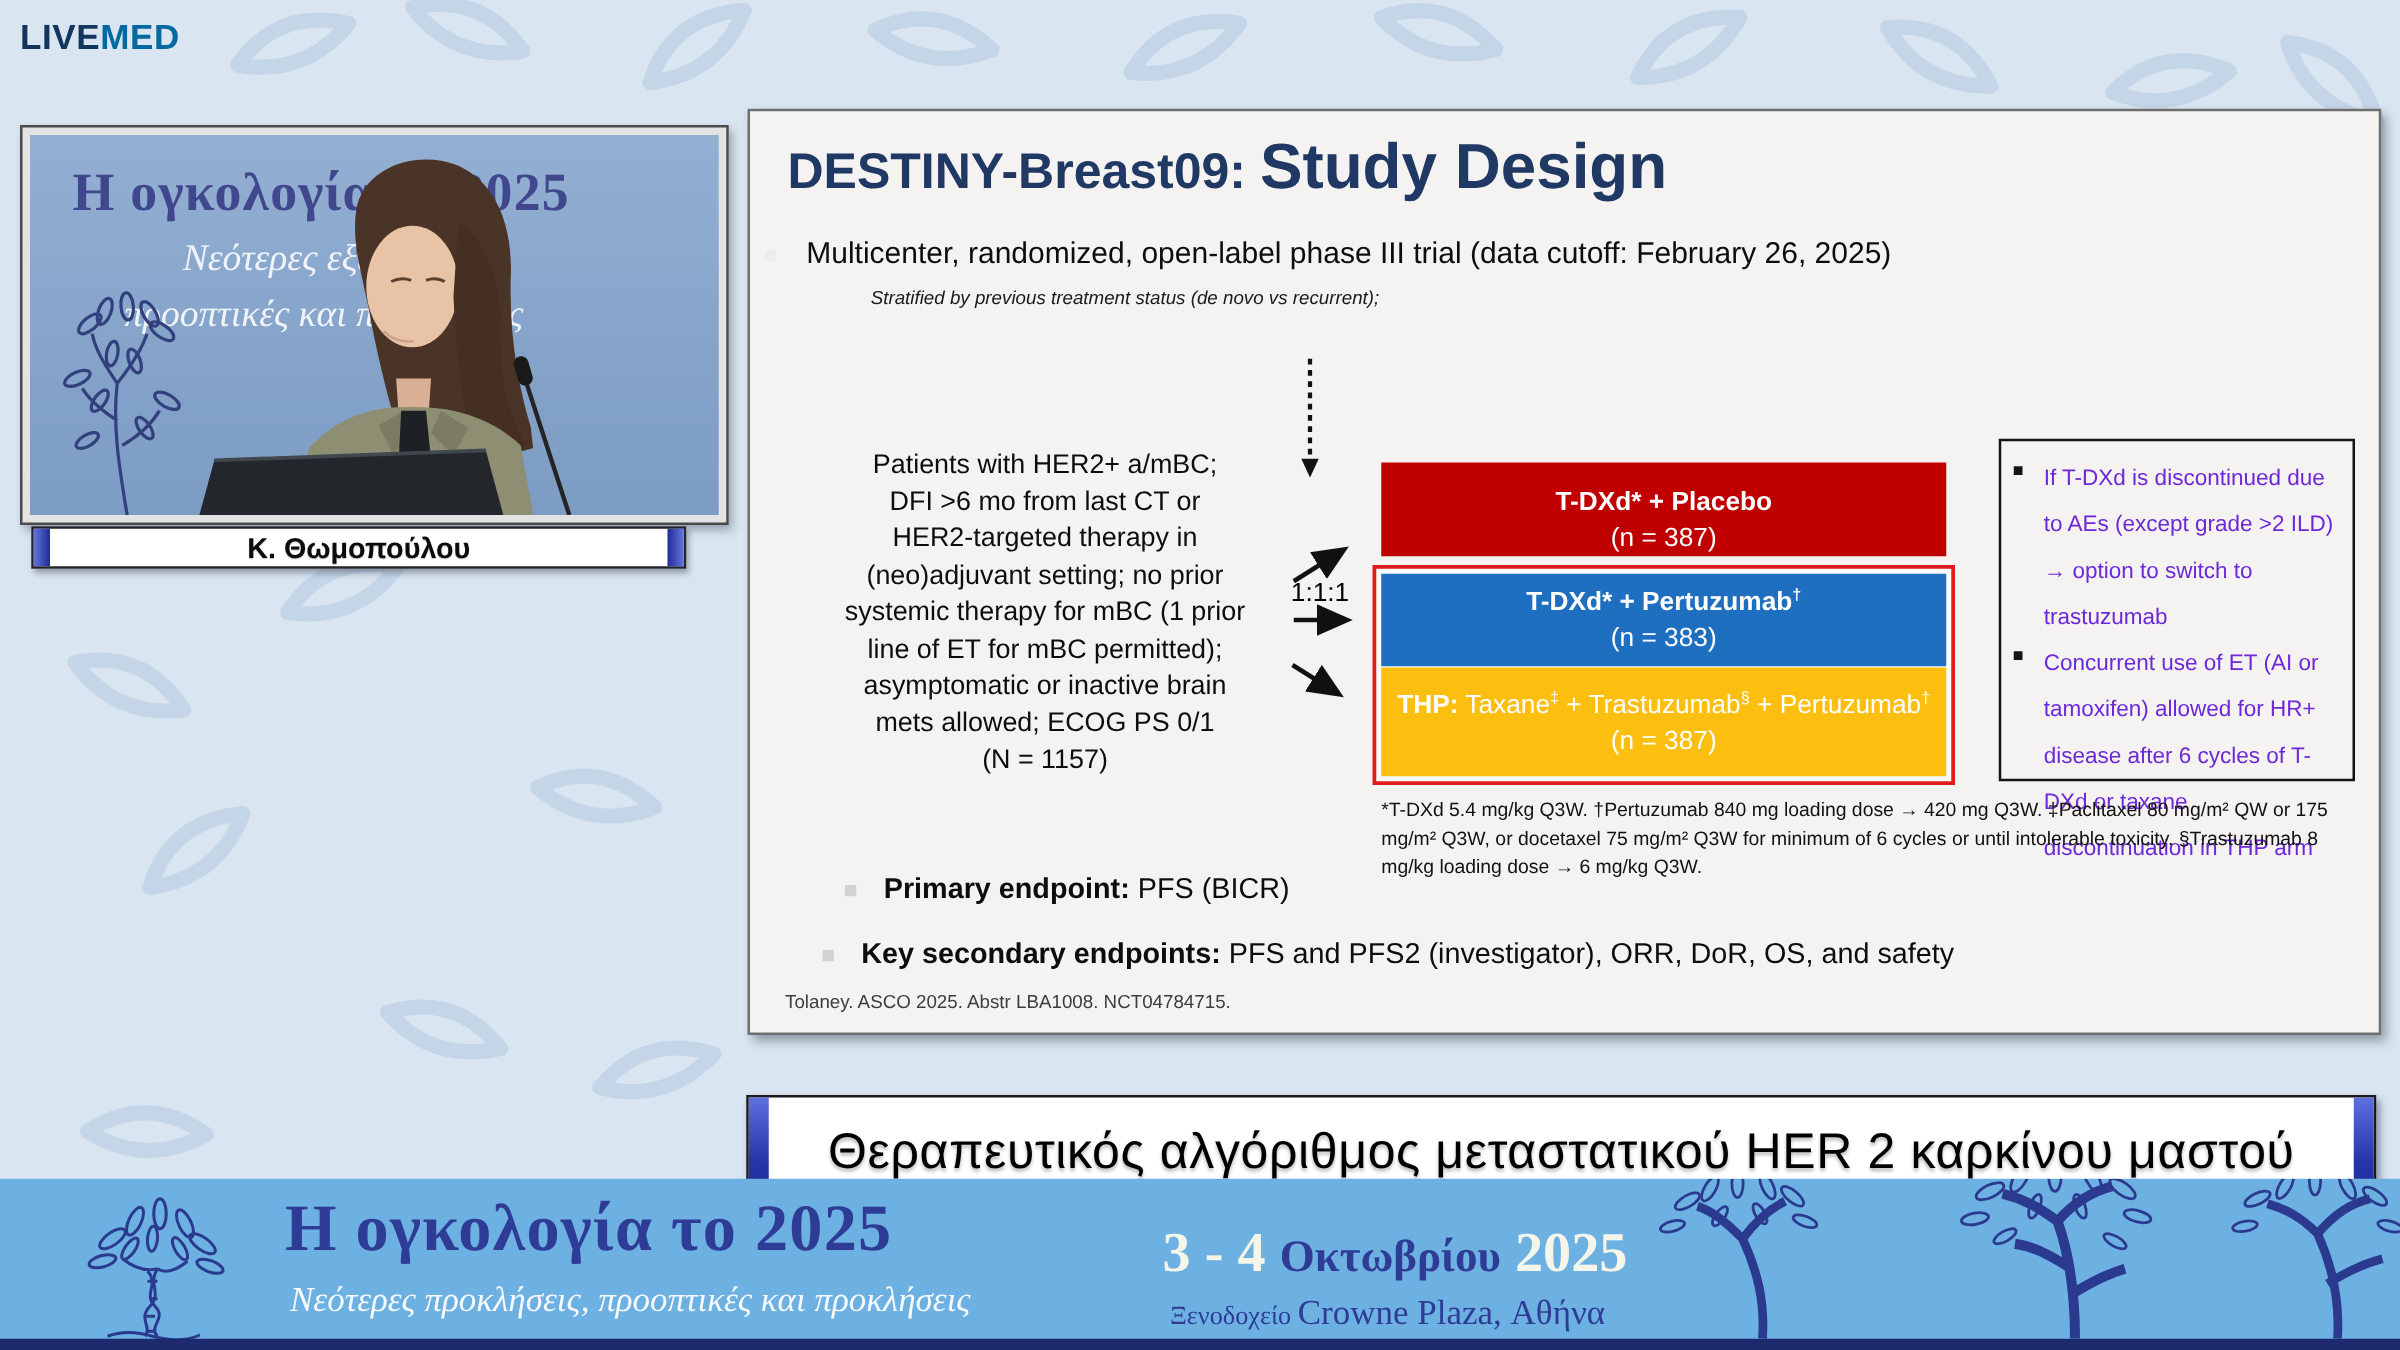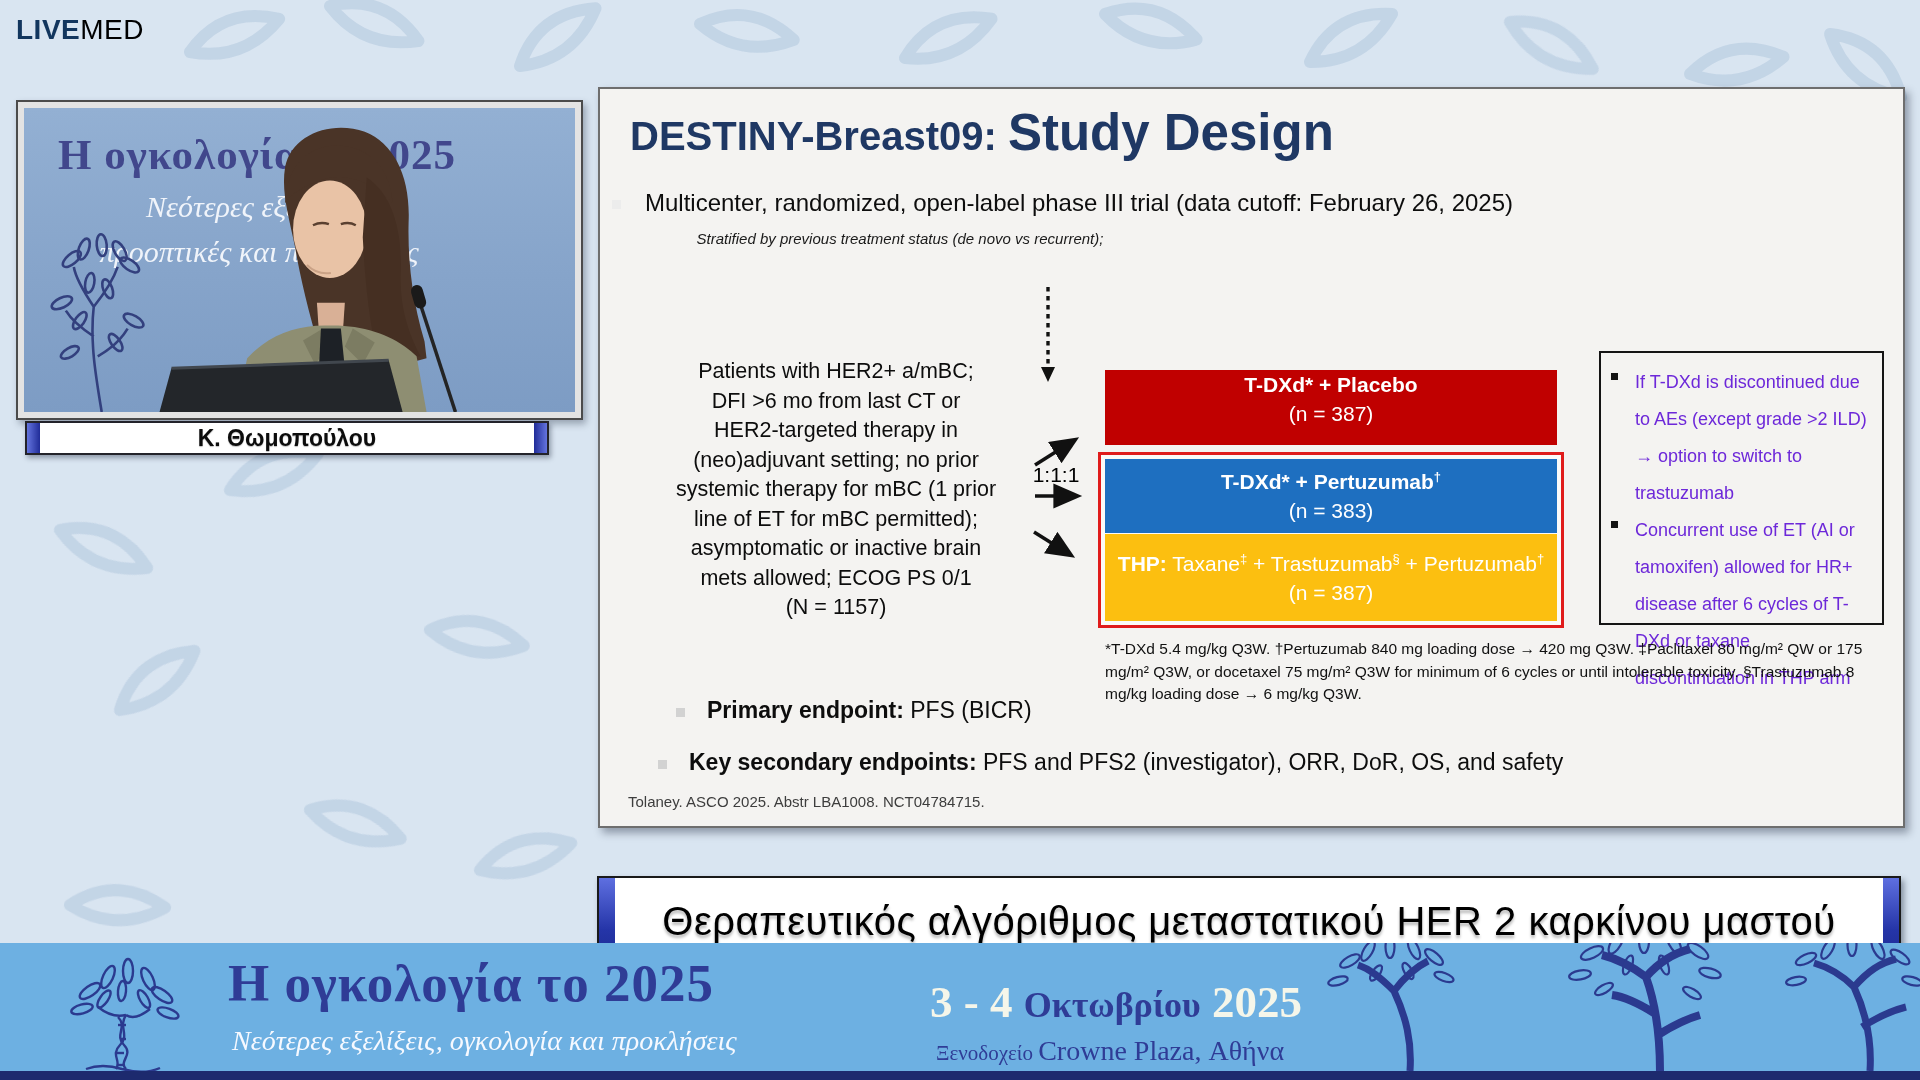--- a/index.html
+++ b/index.html
@@ -6,21 +6,21 @@
   html,body { background:#b9c9da; }
   .stage{
     position:relative; width:1920px; height:1080px; overflow:hidden;
     background:#d9e5f1; font-family:"Liberation Sans", sans-serif;
   }
   .bg-pattern{ position:absolute; inset:0; z-index:0; }
 
   
   .brand{ position:absolute; left:16px; top:14px; z-index:2; font-size:28px; letter-spacing:.5px; }
   .brand .live{ font-weight:800; color:#12365e; }
-  .brand .med{ font-weight:400; color:#000000; }
+  .brand .med{ font-weight:700; color:#0369a1; }
 
   
   .video-frame{
     position:absolute; left:16px; top:100px; width:567px; height:320px; z-index:2;
     border:2px solid #4b4b4b; background:#e3e3e3; padding:6px;
     box-shadow:3px 4px 7px rgba(30,40,60,.35);
   }
   .video{ position:relative; width:100%; height:100%; overflow:hidden;
     background:linear-gradient(180deg,#93b0d3 0%,#86a4ca 55%,#7d9cc4 100%); }
   .bd-title{ position:absolute; left:8px; top:22px; width:450px; text-align:center;
@@ -66,21 +66,21 @@
     font-style:italic; font-size:15px; line-height:20px; color:#1a1a1a; }
   .strat div{ white-space:nowrap; }
 
   .patients{ position:absolute; left:40px; top:268px; width:392px; text-align:center;
     font-size:21.5px; line-height:29.5px; color:#0d0d0d; white-space:pre-line; }
 
   .flow{ position:absolute; left:425px; top:190px; width:80px; height:290px; }
   .ratio{ position:absolute; left:427px; top:374px; width:58px; text-align:center;
     font-size:21px; color:#000000; }
 
-  .arm{ position:absolute; display:flex; flex-direction:column; align-items:center; justify-content:flex-start;
+  .arm{ position:absolute; display:flex; flex-direction:column; align-items:center; justify-content:flex-end;
     text-align:center; color:#fff; line-height:29px; font-size:21px; }
   .arm-red{ left:505px; top:281px; width:452px; height:75px; background:#c00000; }
   .arm .l1{ font-weight:700; }
   .arm .l2{ font-weight:400; }
   sup.dg{ font-size:13px; vertical-align:super; line-height:0; }
   .arm-group{ position:absolute; left:498px; top:363px; width:466px; height:176px;
     border:3px solid #e01b1b; background:#fbfaf8; padding:4px; display:flex; flex-direction:column; gap:1px; }
   .arm-blue{ position:relative; width:100%; flex:0 0 74px; background:#1e6fc0; left:0; top:0;
     display:flex; flex-direction:column; align-items:center; justify-content:center; }
   .arm-yellow{ position:relative; width:100%; flex:1 1 auto; background:#fcbf10; left:0; top:0;
@@ -322,21 +322,21 @@
         <path d="M66,66 C76,76 62,84 72,94 C82,104 66,110 74,118"></path>
         <line x1="66" y1="74" x2="74" y2="74"></line>
           <line x1="68" y1="88" x2="74" y2="88"></line>
         <line x1="64" y1="102" x2="72" y2="102"></line>
           <line x1="66" y1="114" x2="72" y2="114"></line>
         <path d="M34,118 Q50,112 70,118 Q92,124 108,117"></path>
       </g>
     </svg>
 
     <div class="f-title">Η ογκολογία το 2025</div>
-    <div class="f-sub">Νεότερες εξελίξεις, ογκολογία και προκλήσεις</div>
+    <div class="f-sub">Νεότερες προκλήσεις, προοπτικές και προκλήσεις</div>
 
     <div class="f-date">
       <span class="w">3 - 4 </span><span class="n">Οκτωβρίου</span><span class="w"> 2025</span>
     </div>
     <div class="f-venue">
       <span class="small">Ξενοδοχείο </span><span class="big">Crowne Plaza, Αθήνα</span>
     </div>
 
     <svg class="f-trees-right" width="690" height="128" viewBox="0 0 690 128">
       <g stroke="#2b3a8f" fill="none" stroke-width="2.2">

